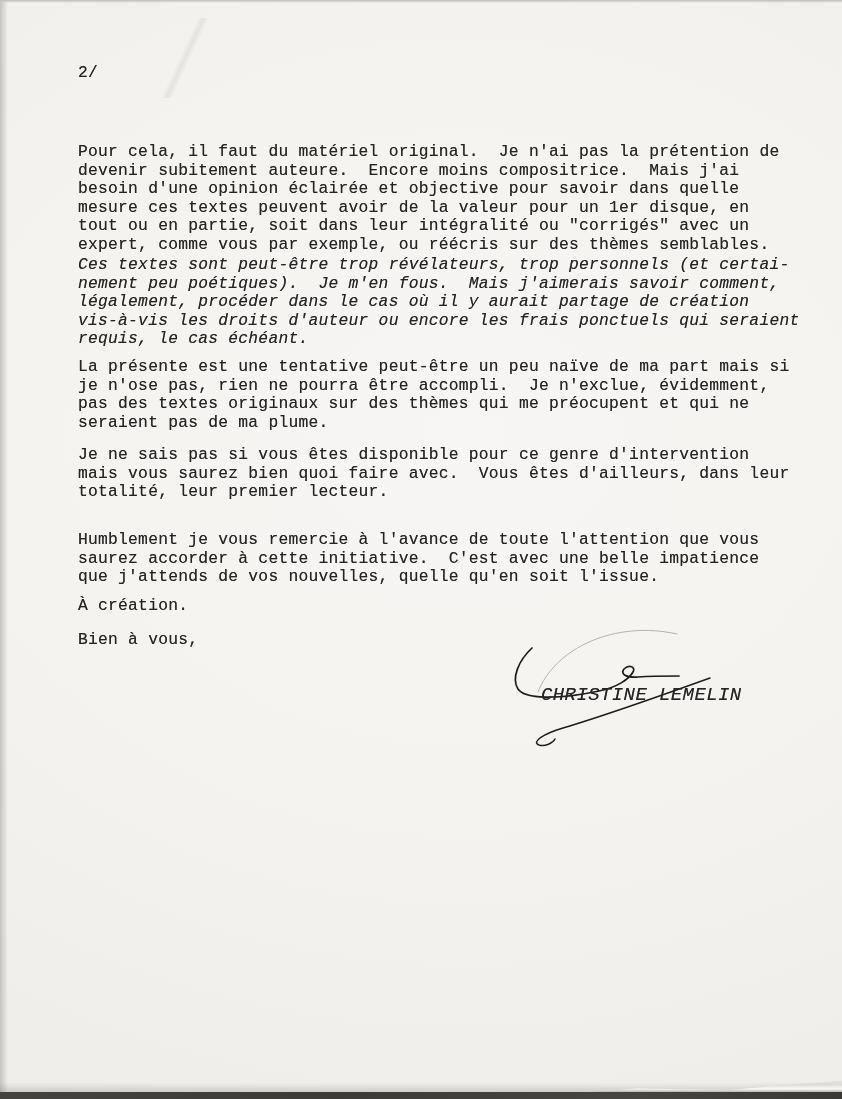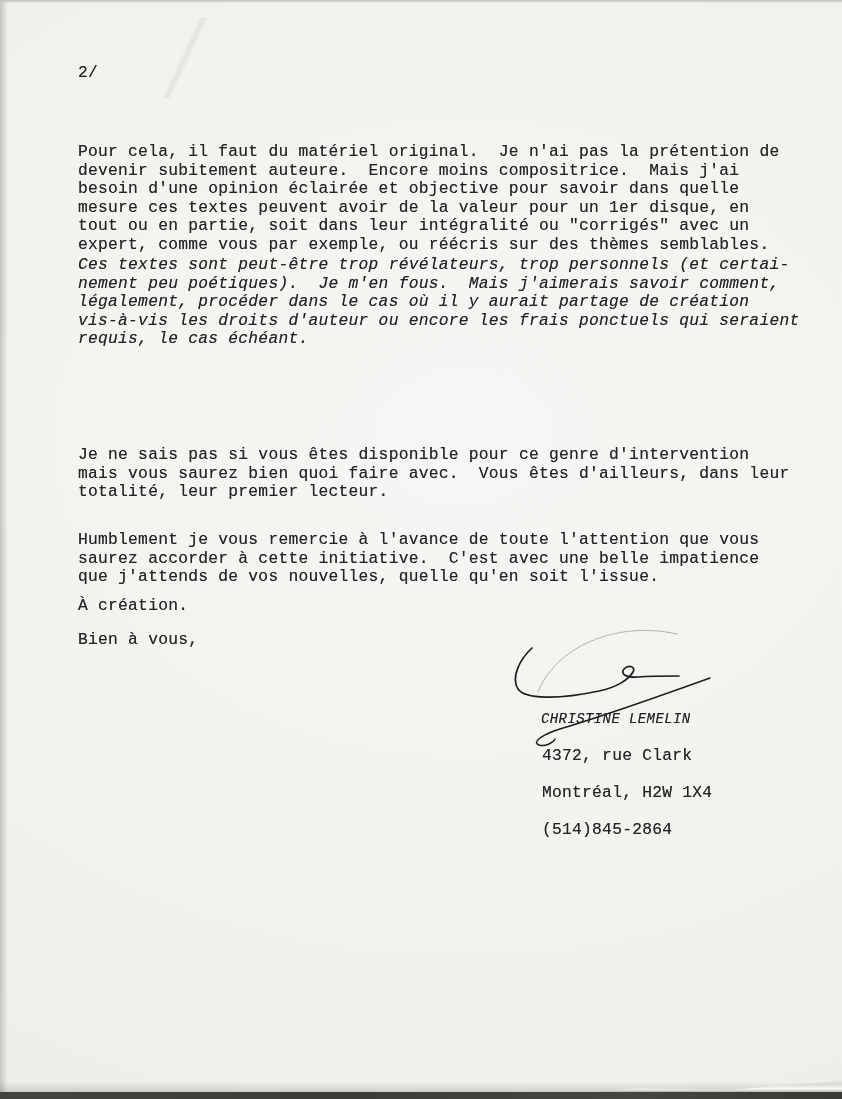--- a/index.html
+++ b/index.html
@@ -60,23 +60,23 @@
   .page-num { left: 78px; top: 64px; }
   .p1 { left: 78px; top: 131px; margin-top: 12px; }
   .p2 { left: 78px; top: 256px; font-style: italic; }
   .p3 { left: 78px; top: 358px; }
   .p4 { left: 78px; top: 446px; }
   .p5 { left: 78px; top: 531px; }
   .farewell    { left: 78px; top: 597px; }
   .valediction { left: 78px; top: 631px; }
 
   .sig-name {
-    left: 541px; top: 710px;
+    left: 541px; top: 686px;
     font-style: italic;
-    font-size: 14px;
+    font-size: 19px;
     letter-spacing: 0.4px;
   }
   .address { left: 542px; top: 747px; }
 
   .signature-svg {
     position: absolute; left: 505px; top: 618px;
     width: 235px; height: 130px;
   }
 </style>
 </head>
@@ -94,20 +94,24 @@
 devenir subitement auteure.  Encore moins compositrice.  Mais j'ai
 besoin d'une opinion éclairée et objective pour savoir dans quelle
 mesure ces textes peuvent avoir de la valeur pour un 1er disque, en
 tout ou en partie, soit dans leur intégralité ou "corrigés" avec un
 expert, comme vous par exemple, ou réécris sur des thèmes semblables.</div>
   <div class="tw p2">Ces textes sont peut-être trop révélateurs, trop personnels (et certai-
 nement peu poétiques).  Je m'en fous.  Mais j'aimerais savoir comment,
 légalement, procéder dans le cas où il y aurait partage de création
 vis-à-vis les droits d'auteur ou encore les frais ponctuels qui seraient
 requis, le cas échéant.</div>
+  <div class="tw p3">La présente est une tentative peut-être un peu naïve de ma part mais si
+je n'ose pas, rien ne pourra être accompli.  Je n'exclue, évidemment,
+pas des textes originaux sur des thèmes qui me préocupent et qui ne
+seraient pas de ma plume.</div>
   <div class="tw p5">Humblement je vous remercie à l'avance de toute l'attention que vous
 saurez accorder à cette initiative.  C'est avec une belle impatience
 que j'attends de vos nouvelles, quelle qu'en soit l'issue.</div>
   <div class="tw p4">Je ne sais pas si vous êtes disponible pour ce genre d'intervention
 mais vous saurez bien quoi faire avec.  Vous êtes d'ailleurs, dans leur
 totalité, leur premier lecteur.</div>
 
   <div class="tw farewell">À création.</div>
   <div class="tw valediction">Bien à vous,</div>
 
@@ -115,20 +119,17 @@
 
     <path d="M 33,74 C 50,30 110,2 172,16" fill="none" stroke="#b4b2af" stroke-width="1" stroke-linecap="round"></path>
 
     <path d="M 27,30 C 14,42 6,60 13,71 C 20,81 52,82 94,73 C 113,69 124,61 128,54 C 131,49 124,46 119,51 C 115,56 121,60 133,59 C 147,58 160,58 174,58" fill="none" stroke="#1c1c1c" stroke-width="1.7" stroke-linecap="round"></path>
 
     <path d="M 205,60 C 155,78 95,99 58,110 C 38,116 26,124 34,127 C 40,129 48,125 50,121" fill="none" stroke="#1c1c1c" stroke-width="1.4" stroke-linecap="round"></path>
   </svg>
 
   <div class="tw sig-name">CHRISTINE LEMELIN</div>
 
-  <div class="tw address"><span>4372, rue Clark</span><br>
-<span>Montréal, H2W 1X4</span><br>
-<span>(514)845-2864</span></div>
 
   <div class="bottom-shadow"></div>
   <div class="corner-curl"></div>
   <div class="bottom-strip"></div>
 </div>
 
 </body></html>

